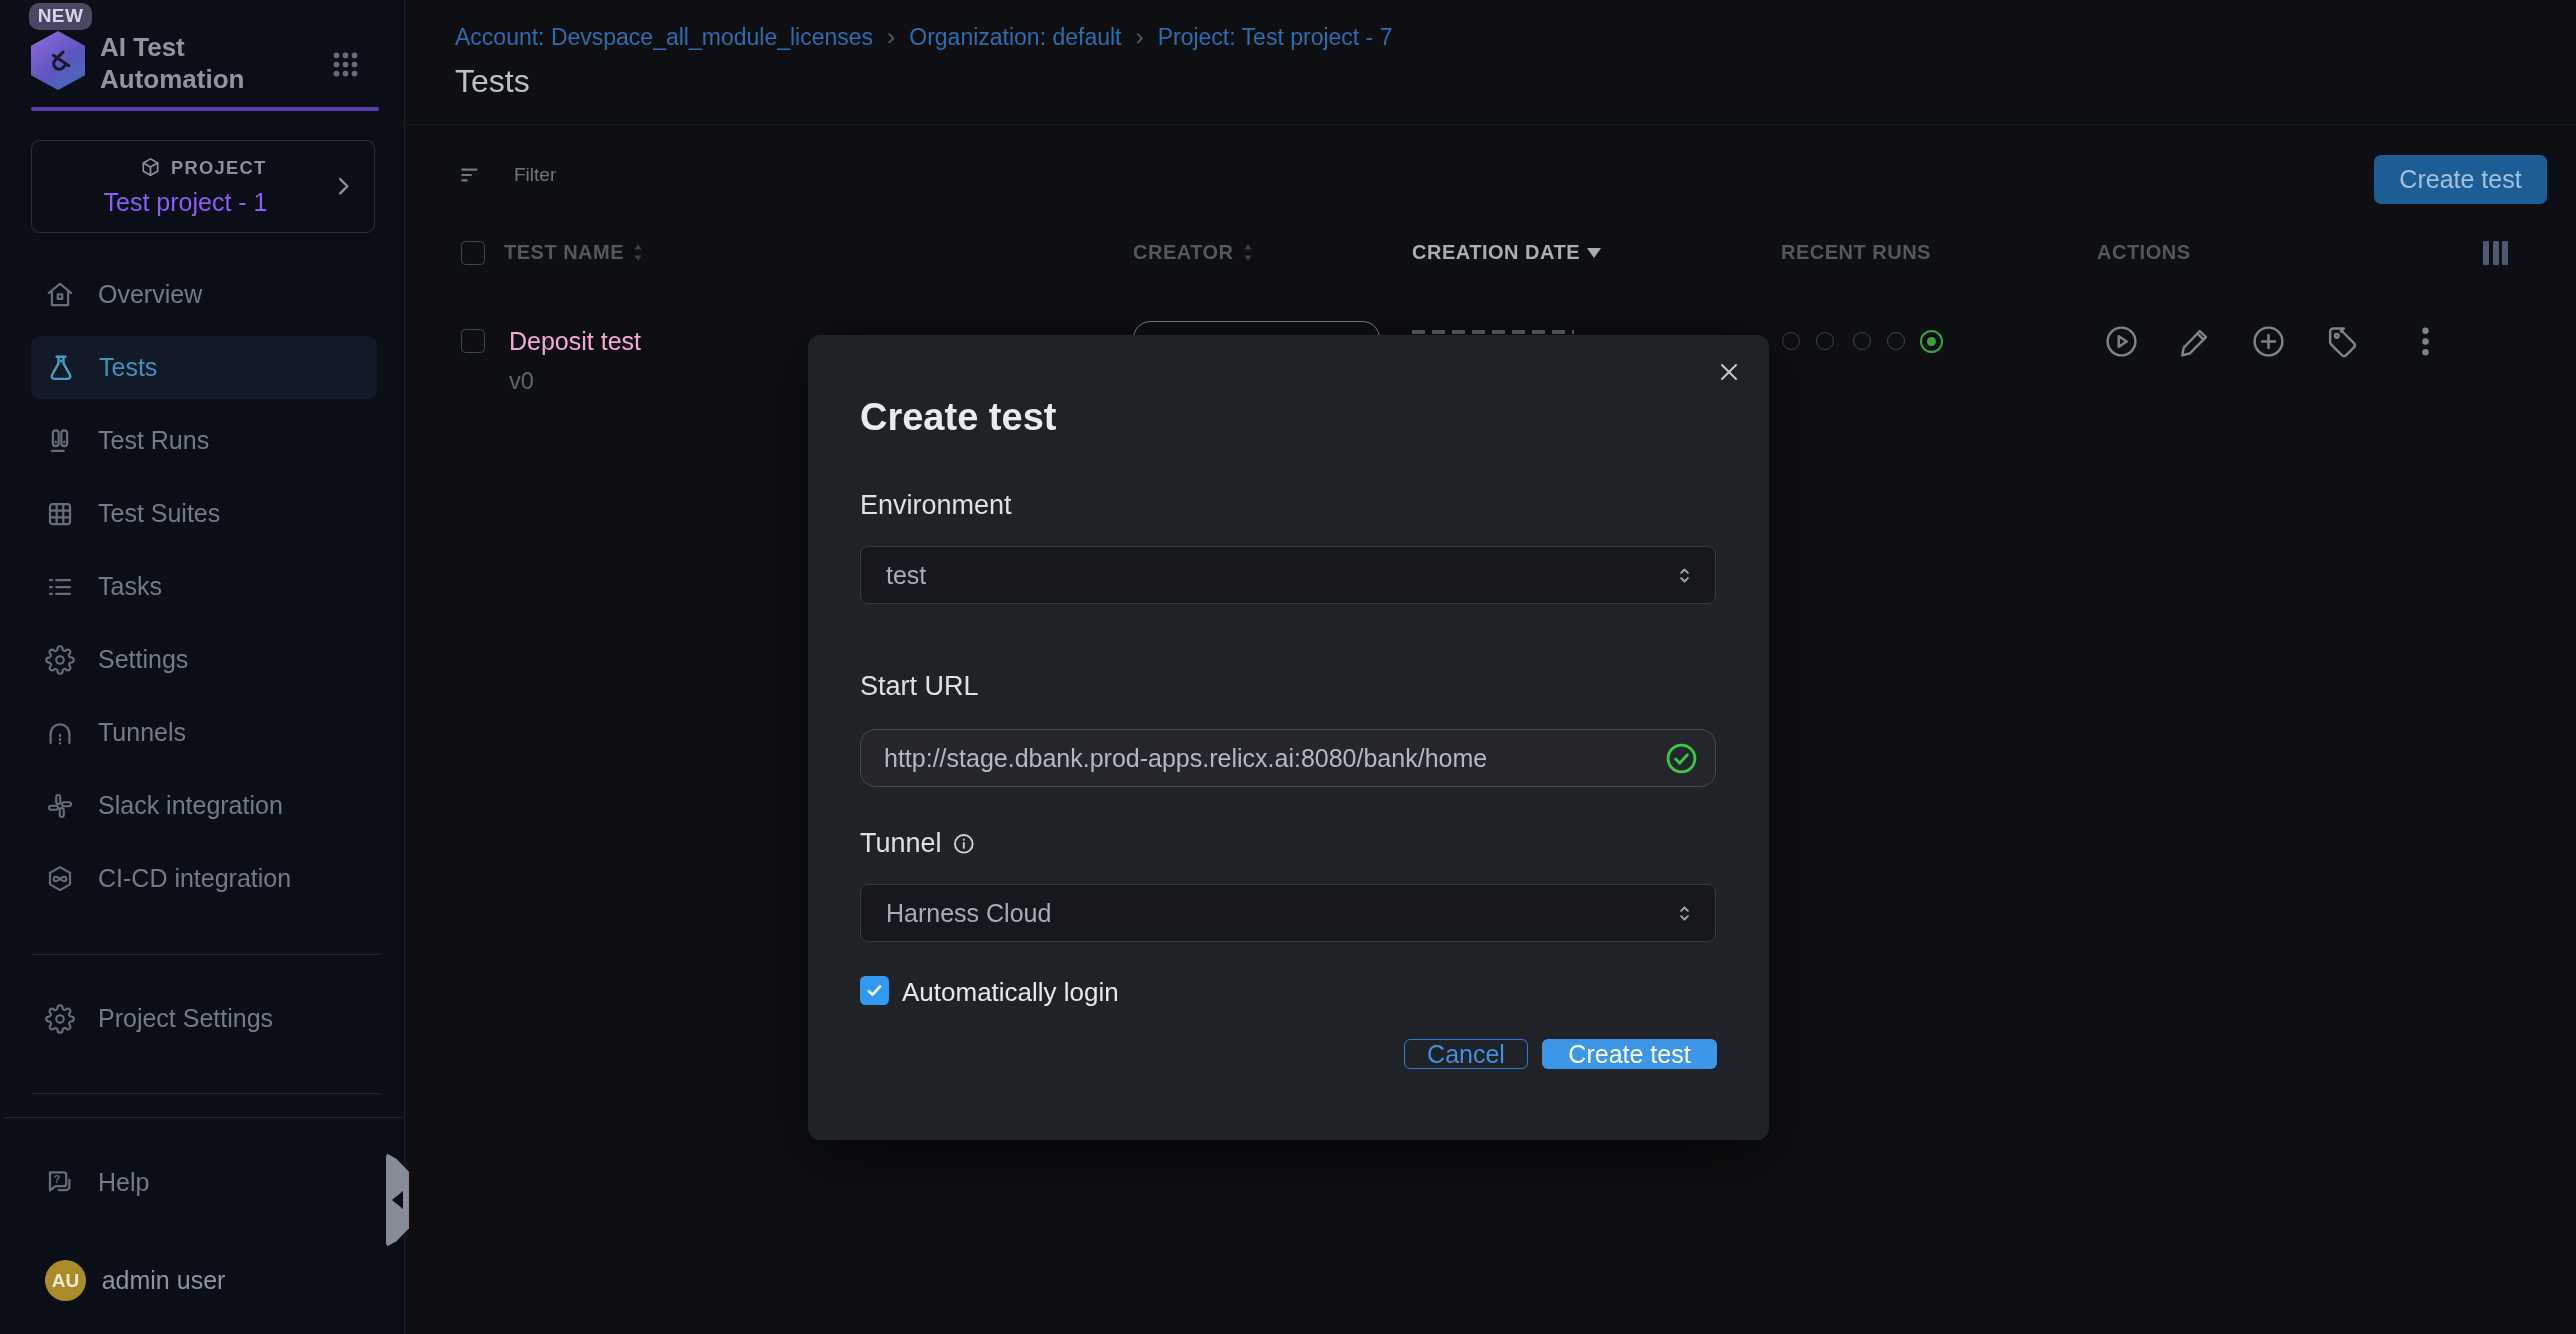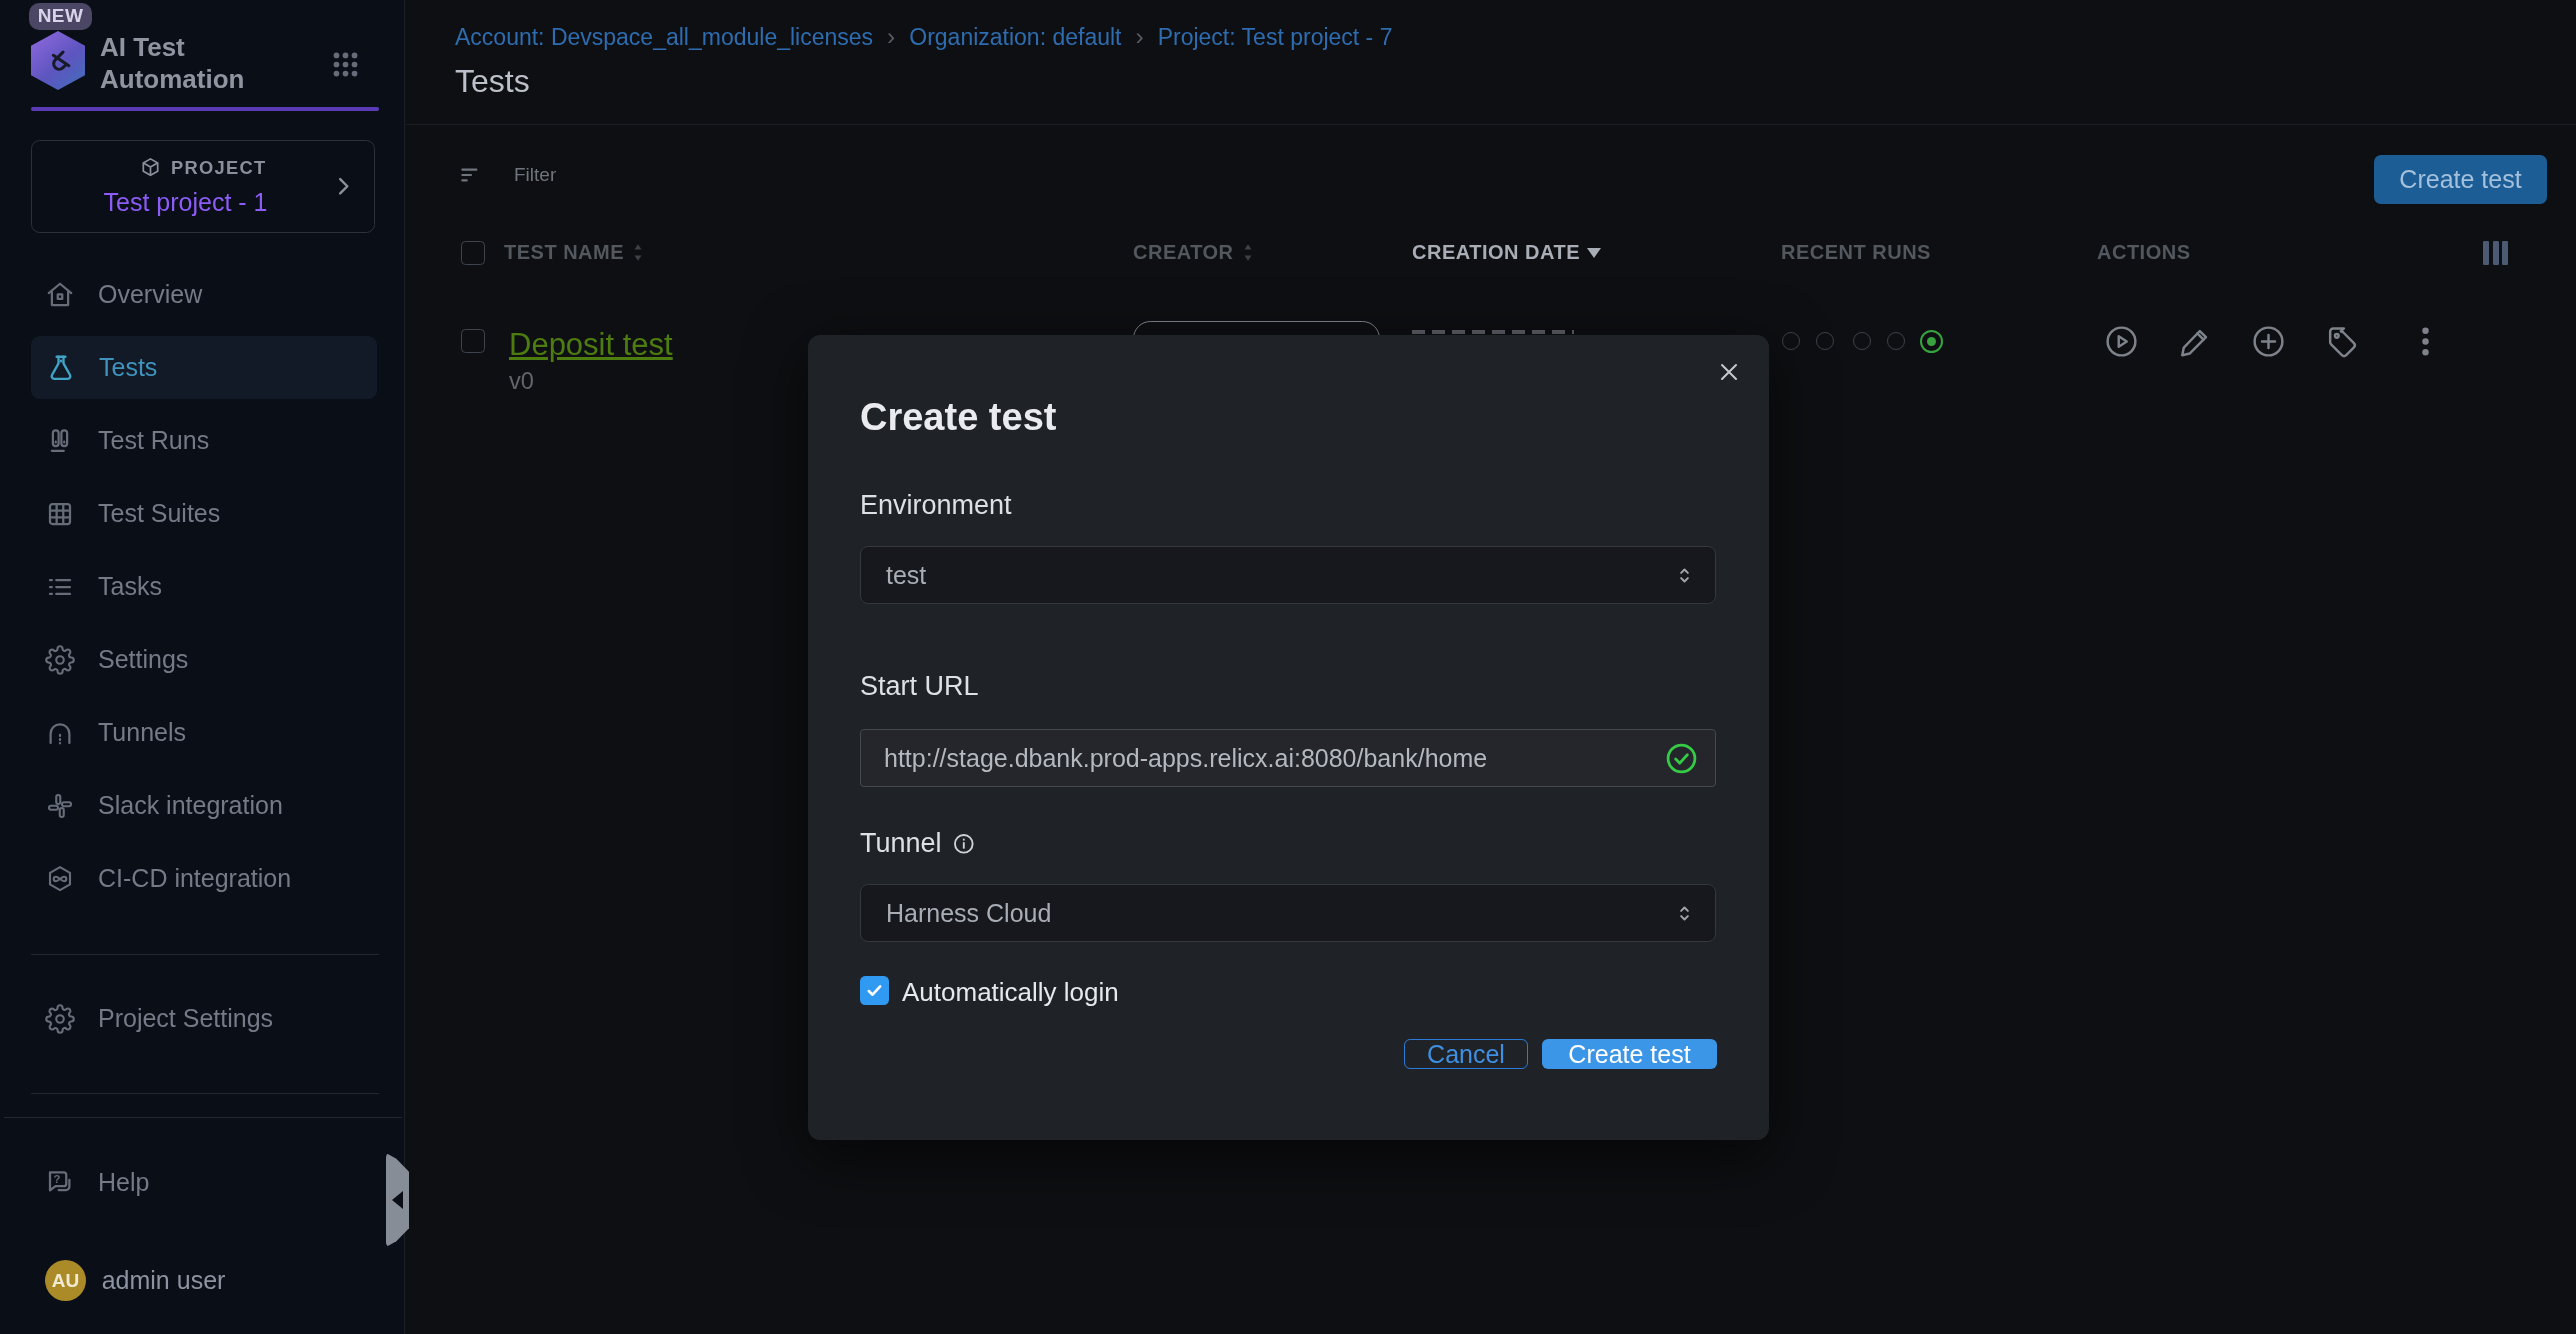--- a/index.html
+++ b/index.html
@@ -73,21 +73,21 @@
                 border:none; border-radius:7px; display:flex; align-items:center; justify-content:center; }
   .cbx { position:absolute; width:23.6px; height:23.6px; border:1.7px solid #3f434b; border-radius:4.4px; background:transparent; }
   .th { position:absolute; font-size:20px; font-weight:700; letter-spacing:0.5px; color:#53585f;
         display:flex; align-items:center; gap:7px; }
   .th.sorted { color:#a9aeb6; }
   .sort-ico { width:14px; height:23px; color:#3c4047; }
   .tri-down { width:0; height:0; border-left:7.9px solid transparent; border-right:7.9px solid transparent;
               border-top:10.5px solid #a9aeb6; }
   .cols-icon { position:absolute; left:2077px; top:241px; display:flex; gap:3.5px; }
   .cols-icon i { width:6.1px; height:23.6px; background:#4c5a74; border-radius:1.3px; }
-  .row-name { position:absolute; left:103px; top:327px; font-size:31px; color:#4d7c0f;text-decoration:underline; }
+  .row-name { position:absolute; left:103px; top:327px; font-size:25px; color:#f9a8d4; }
   .row-version { position:absolute; left:103px; top:368px; font-size:23.6px; color:#60646c; }
   .creator-chip { position:absolute; left:727px; top:321px; width:247px; height:54px;
                   border:1.3px solid #82868d; border-radius:17.5px; }
   .date-sliver { position:absolute; left:1006px; top:330px; width:162px; height:4.4px; opacity:.75;
                  background:repeating-linear-gradient(90deg,#767b83 0 13px,transparent 13px 20px); }
   .run-dot { position:absolute; width:18.3px; height:18.3px; border:1.7px solid #3e424a; border-radius:50%; top:332px; }
   .run-dot.green { width:23px; height:23px; border:2.6px solid #36a33e; top:330px;
                    display:flex; align-items:center; justify-content:center; }
   .run-dot.green b { width:9.6px; height:9.6px; border-radius:50%; background:#36a33e; }
   .act-ico { position:absolute; top:323px; width:37px; height:37px; color:#7d828b; }
@@ -98,21 +98,21 @@
            background:#1f2227; border-radius:12.2px; box-shadow:0 15.7px 61px rgba(0,0,0,.6); }
   .modal-close { position:absolute; right:26px; top:23px; width:28px; height:28px; color:#c3c7cd; }
   .modal-title { position:absolute; left:52px; top:61px; font-size:38px; font-weight:700; color:#e9ebee; }
   .m-label { position:absolute; left:52px; font-size:27px; color:#dde0e5; display:flex; align-items:center; gap:10.5px; }
   .m-label svg { width:23.6px; height:23.6px; color:#cfd3d8; }
   .m-select { position:absolute; left:52px; width:856px; height:58px; background:#16181d;
               border:1.3px solid #34383f; border-radius:7.9px; display:flex; align-items:center; }
   .m-select .val { margin-left:25px; font-size:25px; color:#a9adb5; }
   .m-select svg { position:absolute; right:19px; width:23px; height:23px; color:#9fa3ab; }
   .m-input-wrap { position:absolute; left:52px; top:394px; width:856px; height:58px;
-                  background:#24262c; border:0.9px solid #45484e; border-radius:4px; }
+                  background:#24262c; border:0.9px solid #45484e; border-radius:15px; }
   .m-input-field { position:absolute; left:0; top:0; width:100%; height:100%; background:transparent;
                   border:none; outline:none; padding-left:23px; padding-right:61px;
                   font-family:"Liberation Sans",sans-serif; font-size:25px; color:#b4b8bf; }
   .m-input-wrap .ok { position:absolute; right:15.7px; top:11.4px; width:35px; height:35px; color:#35cb45; }
   .m-checkbox { position:absolute; left:52px; top:641px; width:29px; height:29px;
                 background:#309af2; border-radius:5.2px; display:flex; align-items:center; justify-content:center; }
   .m-checkbox svg { width:21px; height:21px; }
   .m-check-label { position:absolute; left:94px; top:642px; font-size:26px; color:#e6e9ed; }
   .btn { position:absolute; top:704px; height:30px; border-radius:6.1px; font-size:25px; font-weight:500;
          display:flex; align-items:center; justify-content:center;

